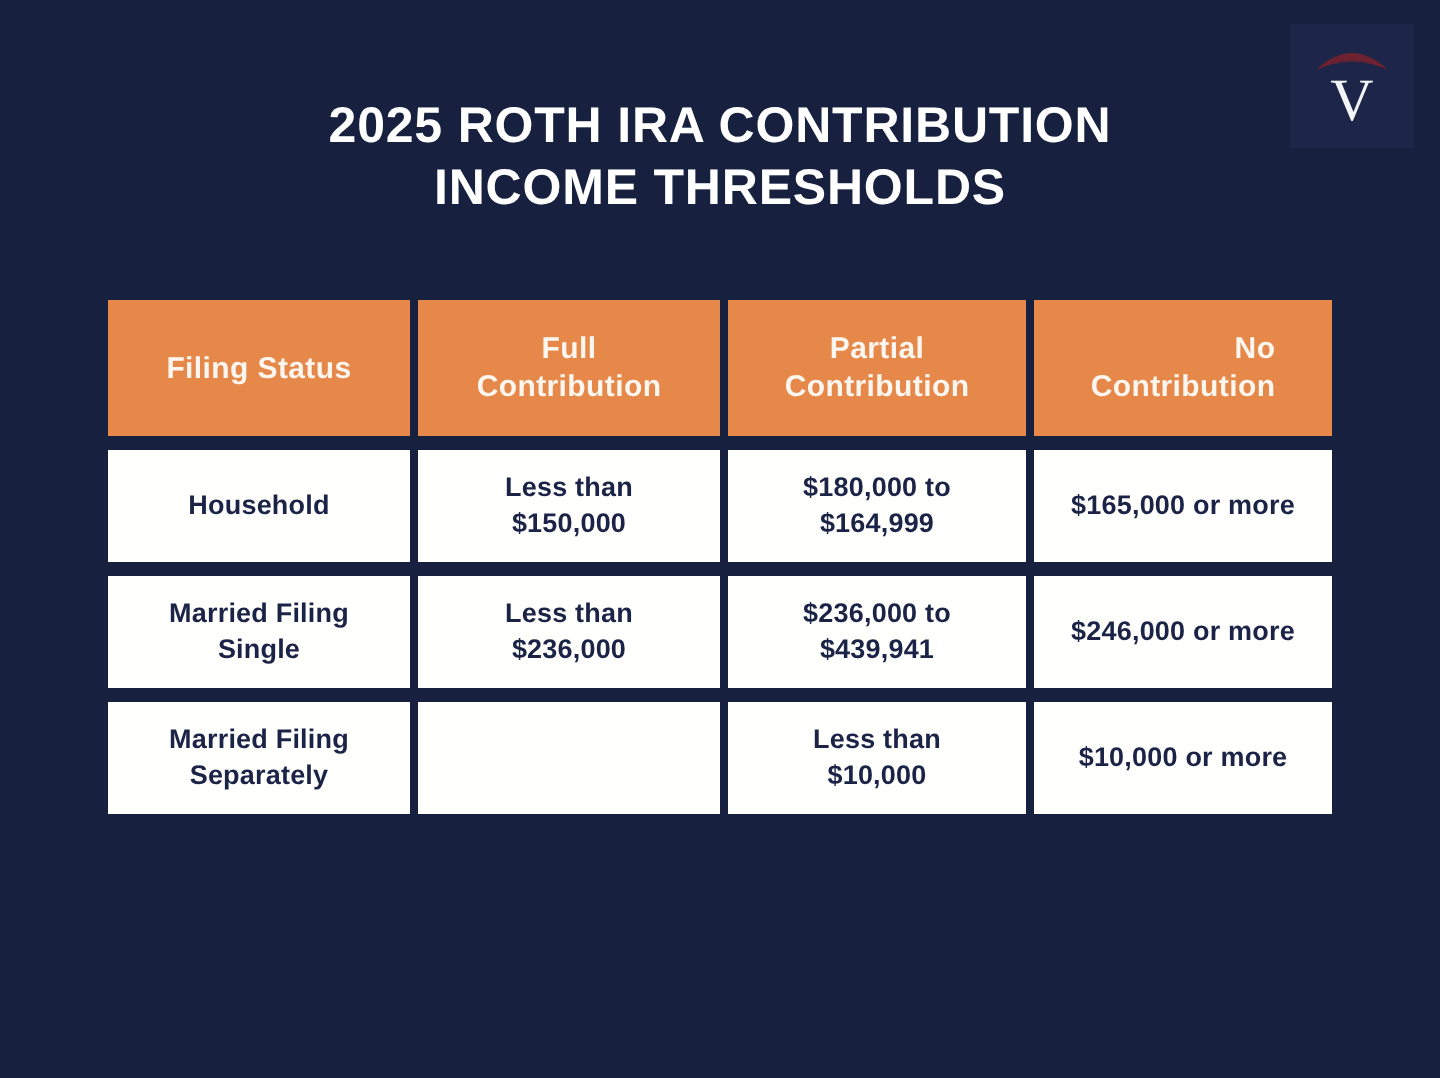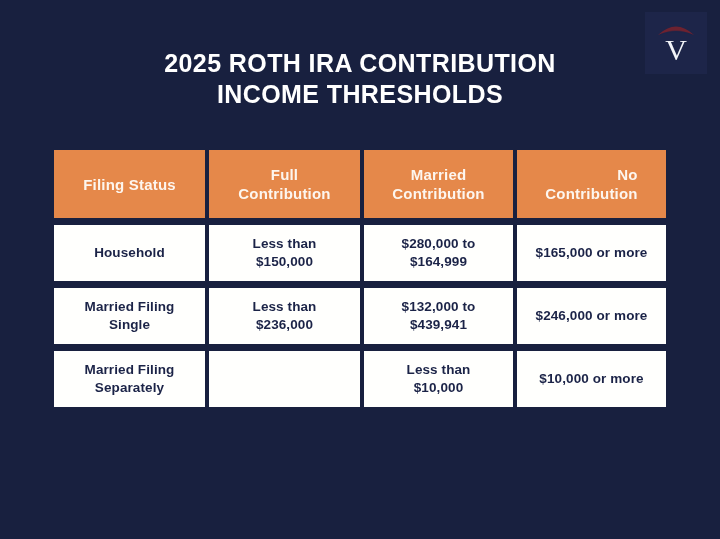--- a/index.html
+++ b/index.html
@@ -158,21 +158,21 @@
         </span>
       </div>
       <div class="cell c1">
         <span class="txt">
           <span>Full</span>
           <span class="l2">Contribution</span>
         </span>
       </div>
       <div class="cell c2">
         <span class="txt">
-          <span>Married</span>
+          <span>Partial</span>
           <span class="l2">Contribution</span>
         </span>
       </div>
       <div class="cell c3">
         <span class="txt">
           <span>No</span>
           <span class="l2">Contribution</span>
         </span>
       </div>
     </div>
@@ -184,21 +184,21 @@
         </span>
       </div>
       <div class="cell c1">
         <span class="txt">
           <span>Less than</span>
           <span class="l2">$150,000</span>
         </span>
       </div>
       <div class="cell c2">
         <span class="txt">
-          <span>$280,000 to</span>
+          <span>$180,000 to</span>
           <span class="l2">$164,999</span>
         </span>
       </div>
       <div class="cell c3">
         <span class="txt">
           <span>$165,000 or more</span>
           
         </span>
       </div>
     </div>
@@ -211,21 +211,21 @@
         </span>
       </div>
       <div class="cell c1">
         <span class="txt">
           <span>Less than</span>
           <span class="l2">$236,000</span>
         </span>
       </div>
       <div class="cell c2">
         <span class="txt">
-          <span>$132,000 to</span>
+          <span>$236,000 to</span>
           <span class="l2">$439,941</span>
         </span>
       </div>
       <div class="cell c3">
         <span class="txt">
           <span>$246,000 or more</span>
           
         </span>
       </div>
     </div>

